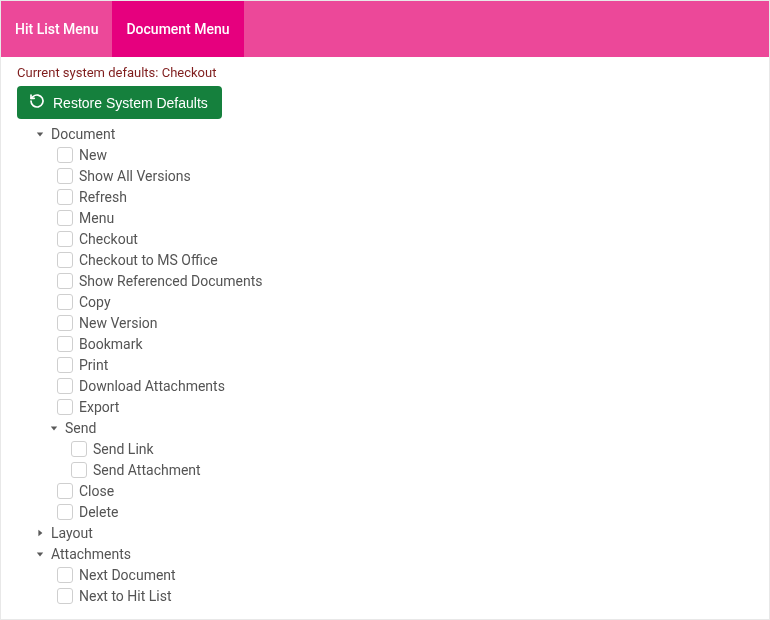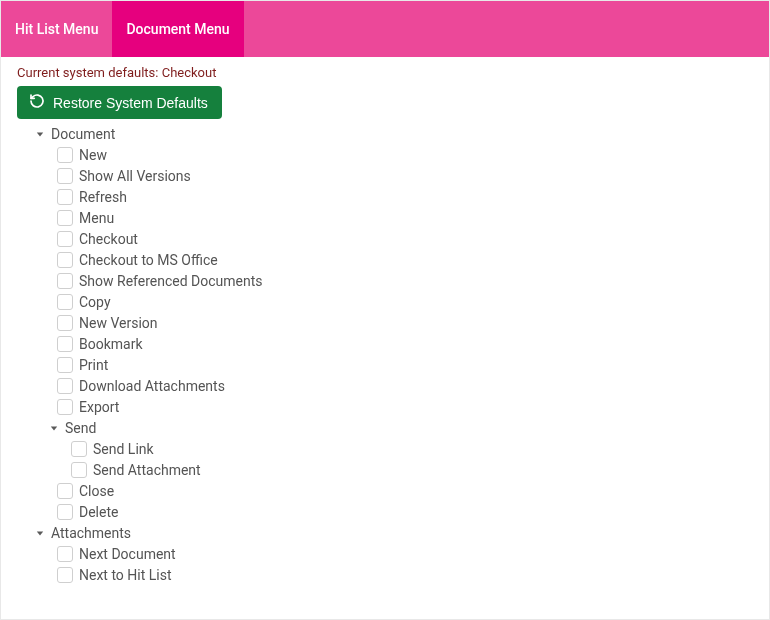--- a/index.html
+++ b/index.html
@@ -247,20 +247,30 @@
           </li>
         <li>
             <div class="node-row l2">
               <span class="checkbox"></span>
               <span class="node-label">Delete</span>
             </div>
           </li>
       </ul>
     </li>
 
+    <li>
+      <div class="node-row l1">
+        <span class="caret">
+          <svg viewBox="0 0 10 10">
+              <polygon points="3,1 8,5 3,9"></polygon>
+            </svg>
+        </span>
+        <span class="node-label">Layout</span>
+      </div>
+    </li>
 
     <li>
       <div class="node-row l1">
         <span class="caret">
           <svg viewBox="0 0 10 10">
               <polygon points="1,3 9,3 5,8"></polygon>
             </svg>
         </span>
         <span class="node-label">Attachments</span>
       </div>

